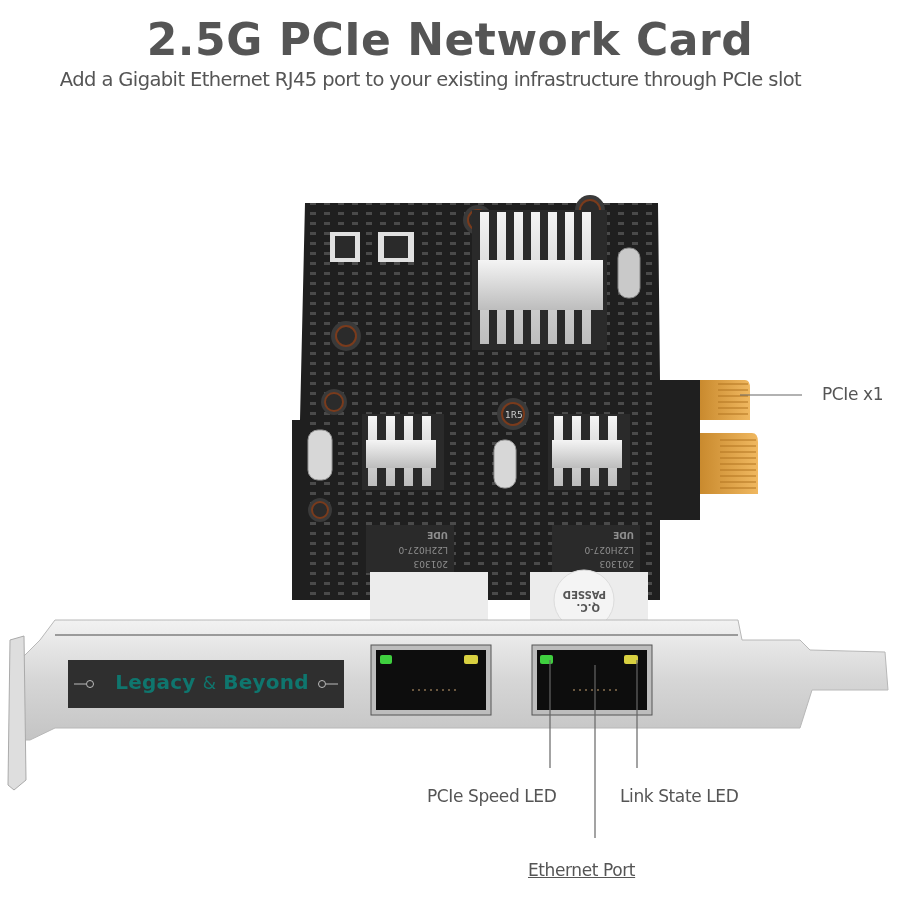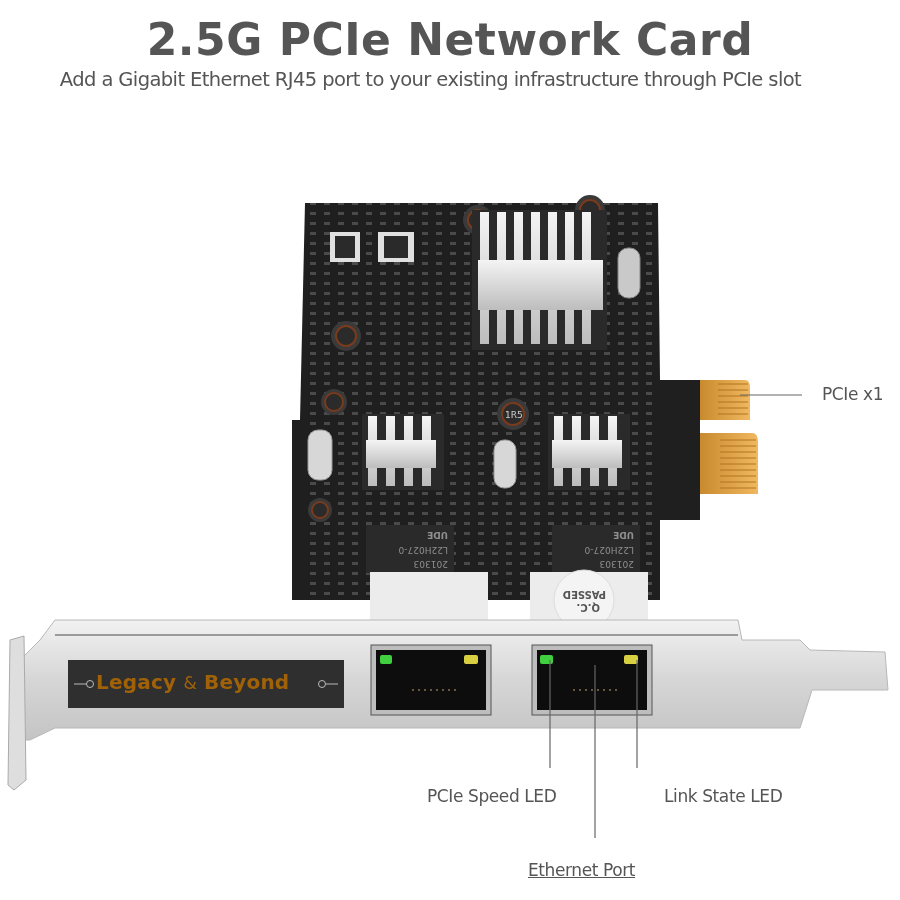--- a/index.html
+++ b/index.html
@@ -4,22 +4,22 @@
 <style>
   html, body { margin:0; padding:0; background:#ffffff; }
   body { width:900px; height:900px; position:relative; overflow:hidden;
          font-family:"DejaVu Sans", "Liberation Sans", sans-serif; color:#555; }
   .title { position:absolute; top:14px; left:0; width:900px; text-align:center;
            font-size:44px; font-weight:bold; color:#555555; letter-spacing:0.5px; }
   .subtitle { position:absolute; top:68px; left:0; width:861px; text-align:center;
               font-size:19.5px; color:#555555; letter-spacing:-0.6px; }
   .stage { position:absolute; left:0; top:0; width:900px; height:900px; }
   .callout { position:absolute; font-size:17px; color:#555; letter-spacing:-0.4px; white-space:nowrap;text-align:center; }
-  .brand-text { position:absolute; left:96px; top:670px; width:232px; text-align:left;
-                font-size:20px; font-weight:bold; color:#a16207; letter-spacing:0.2px; white-space:nowrap; }
+  .brand-text { position:absolute; left:96px; top:670px; width:232px; text-align:center;
+                font-size:20px; font-weight:bold; color:#0f766e; letter-spacing:0.2px; white-space:nowrap; }
   .brand-text .amp { font-weight:normal; font-size:17px; }
 </style>
 </head>
 <body>
 
 <div class="title">2.5G PCIe Network Card</div>
 <div class="subtitle">Add a Gigabit Ethernet RJ45 port to your existing infrastructure through PCIe slot</div>
 
 <svg class="stage" width="900" height="900" viewBox="0 0 900 900" xmlns="http://www.w3.org/2000/svg">
   <defs>
@@ -192,14 +192,14 @@
 </svg>
 
 <div class="brand-text">
   <span>Legacy</span>
   <span class="amp">&amp;</span>
   <span>Beyond</span>
 </div>
 
 <div class="callout" style="left:822px; top:384px;">PCIe x1</div>
 <div class="callout" style="left:427px; top:786px;">PCIe Speed LED</div>
-<div class="callout" style="left:620px; top:786px;margin-left:44px;">Link State LED</div>
+<div class="callout" style="left:620px; top:786px;">Link State LED</div>
 <div class="callout" style="left:528px; top:860px;text-decoration:underline;">Ethernet Port</div>
 
 </body></html>

